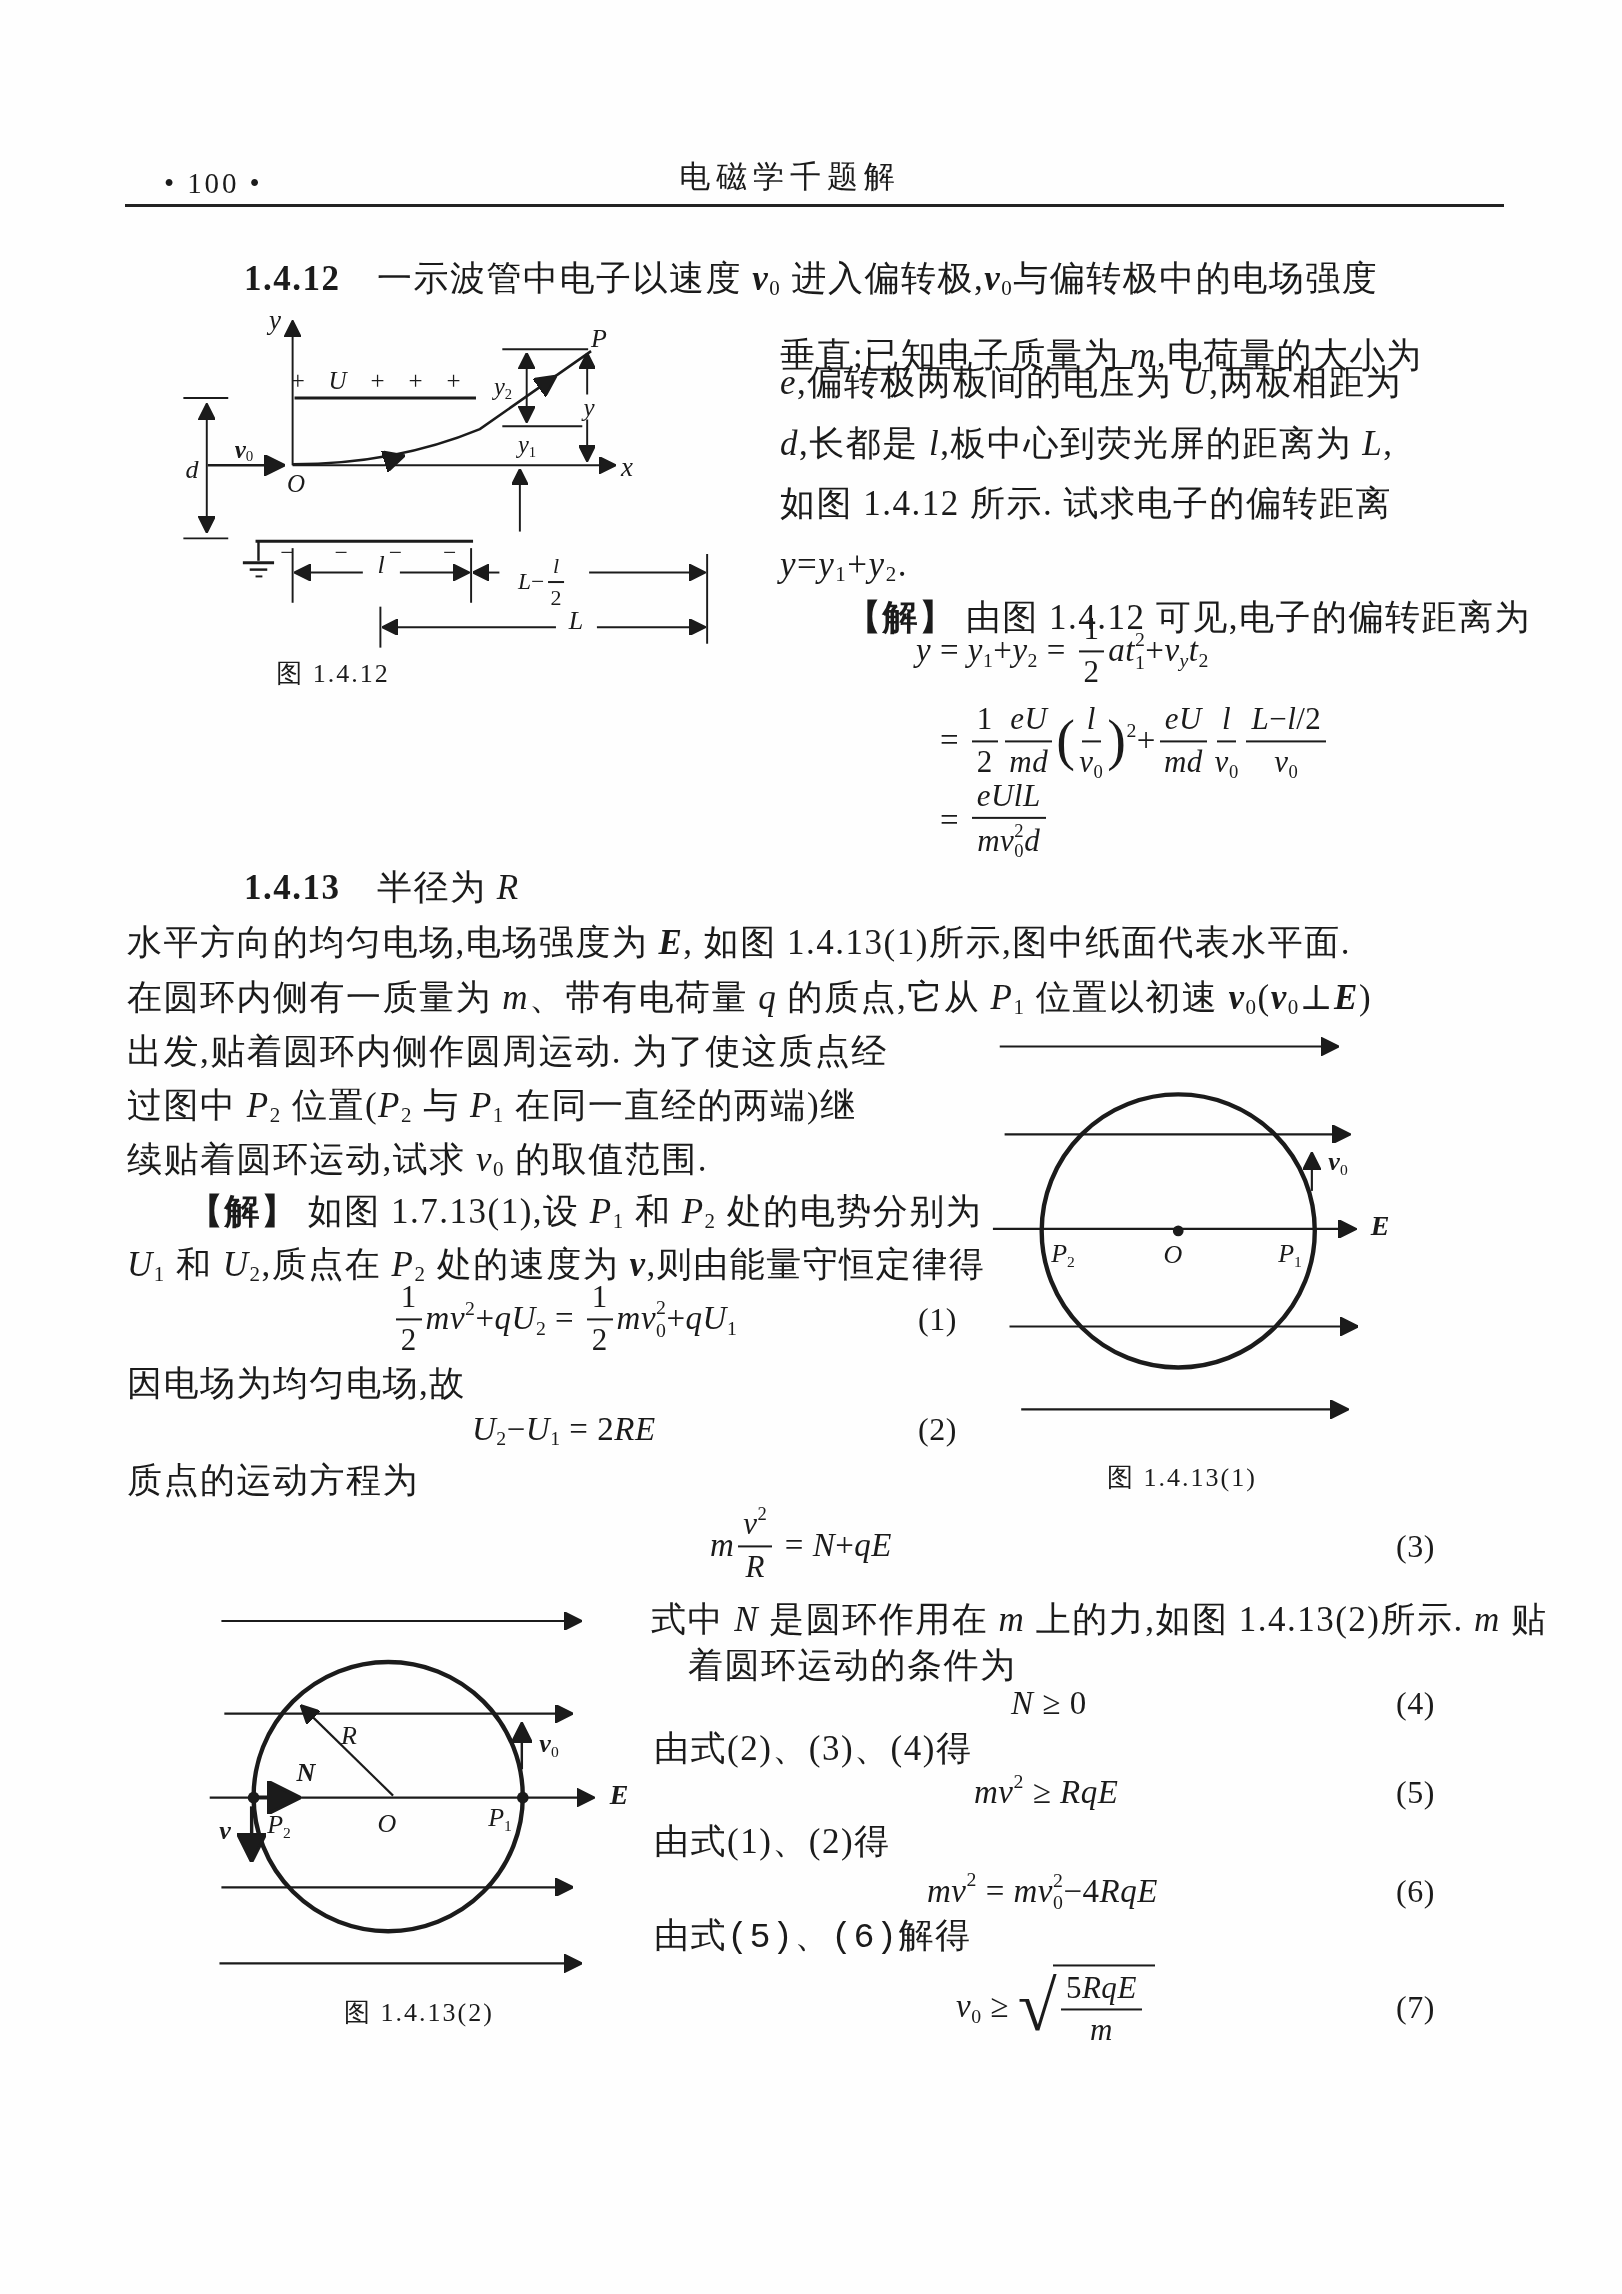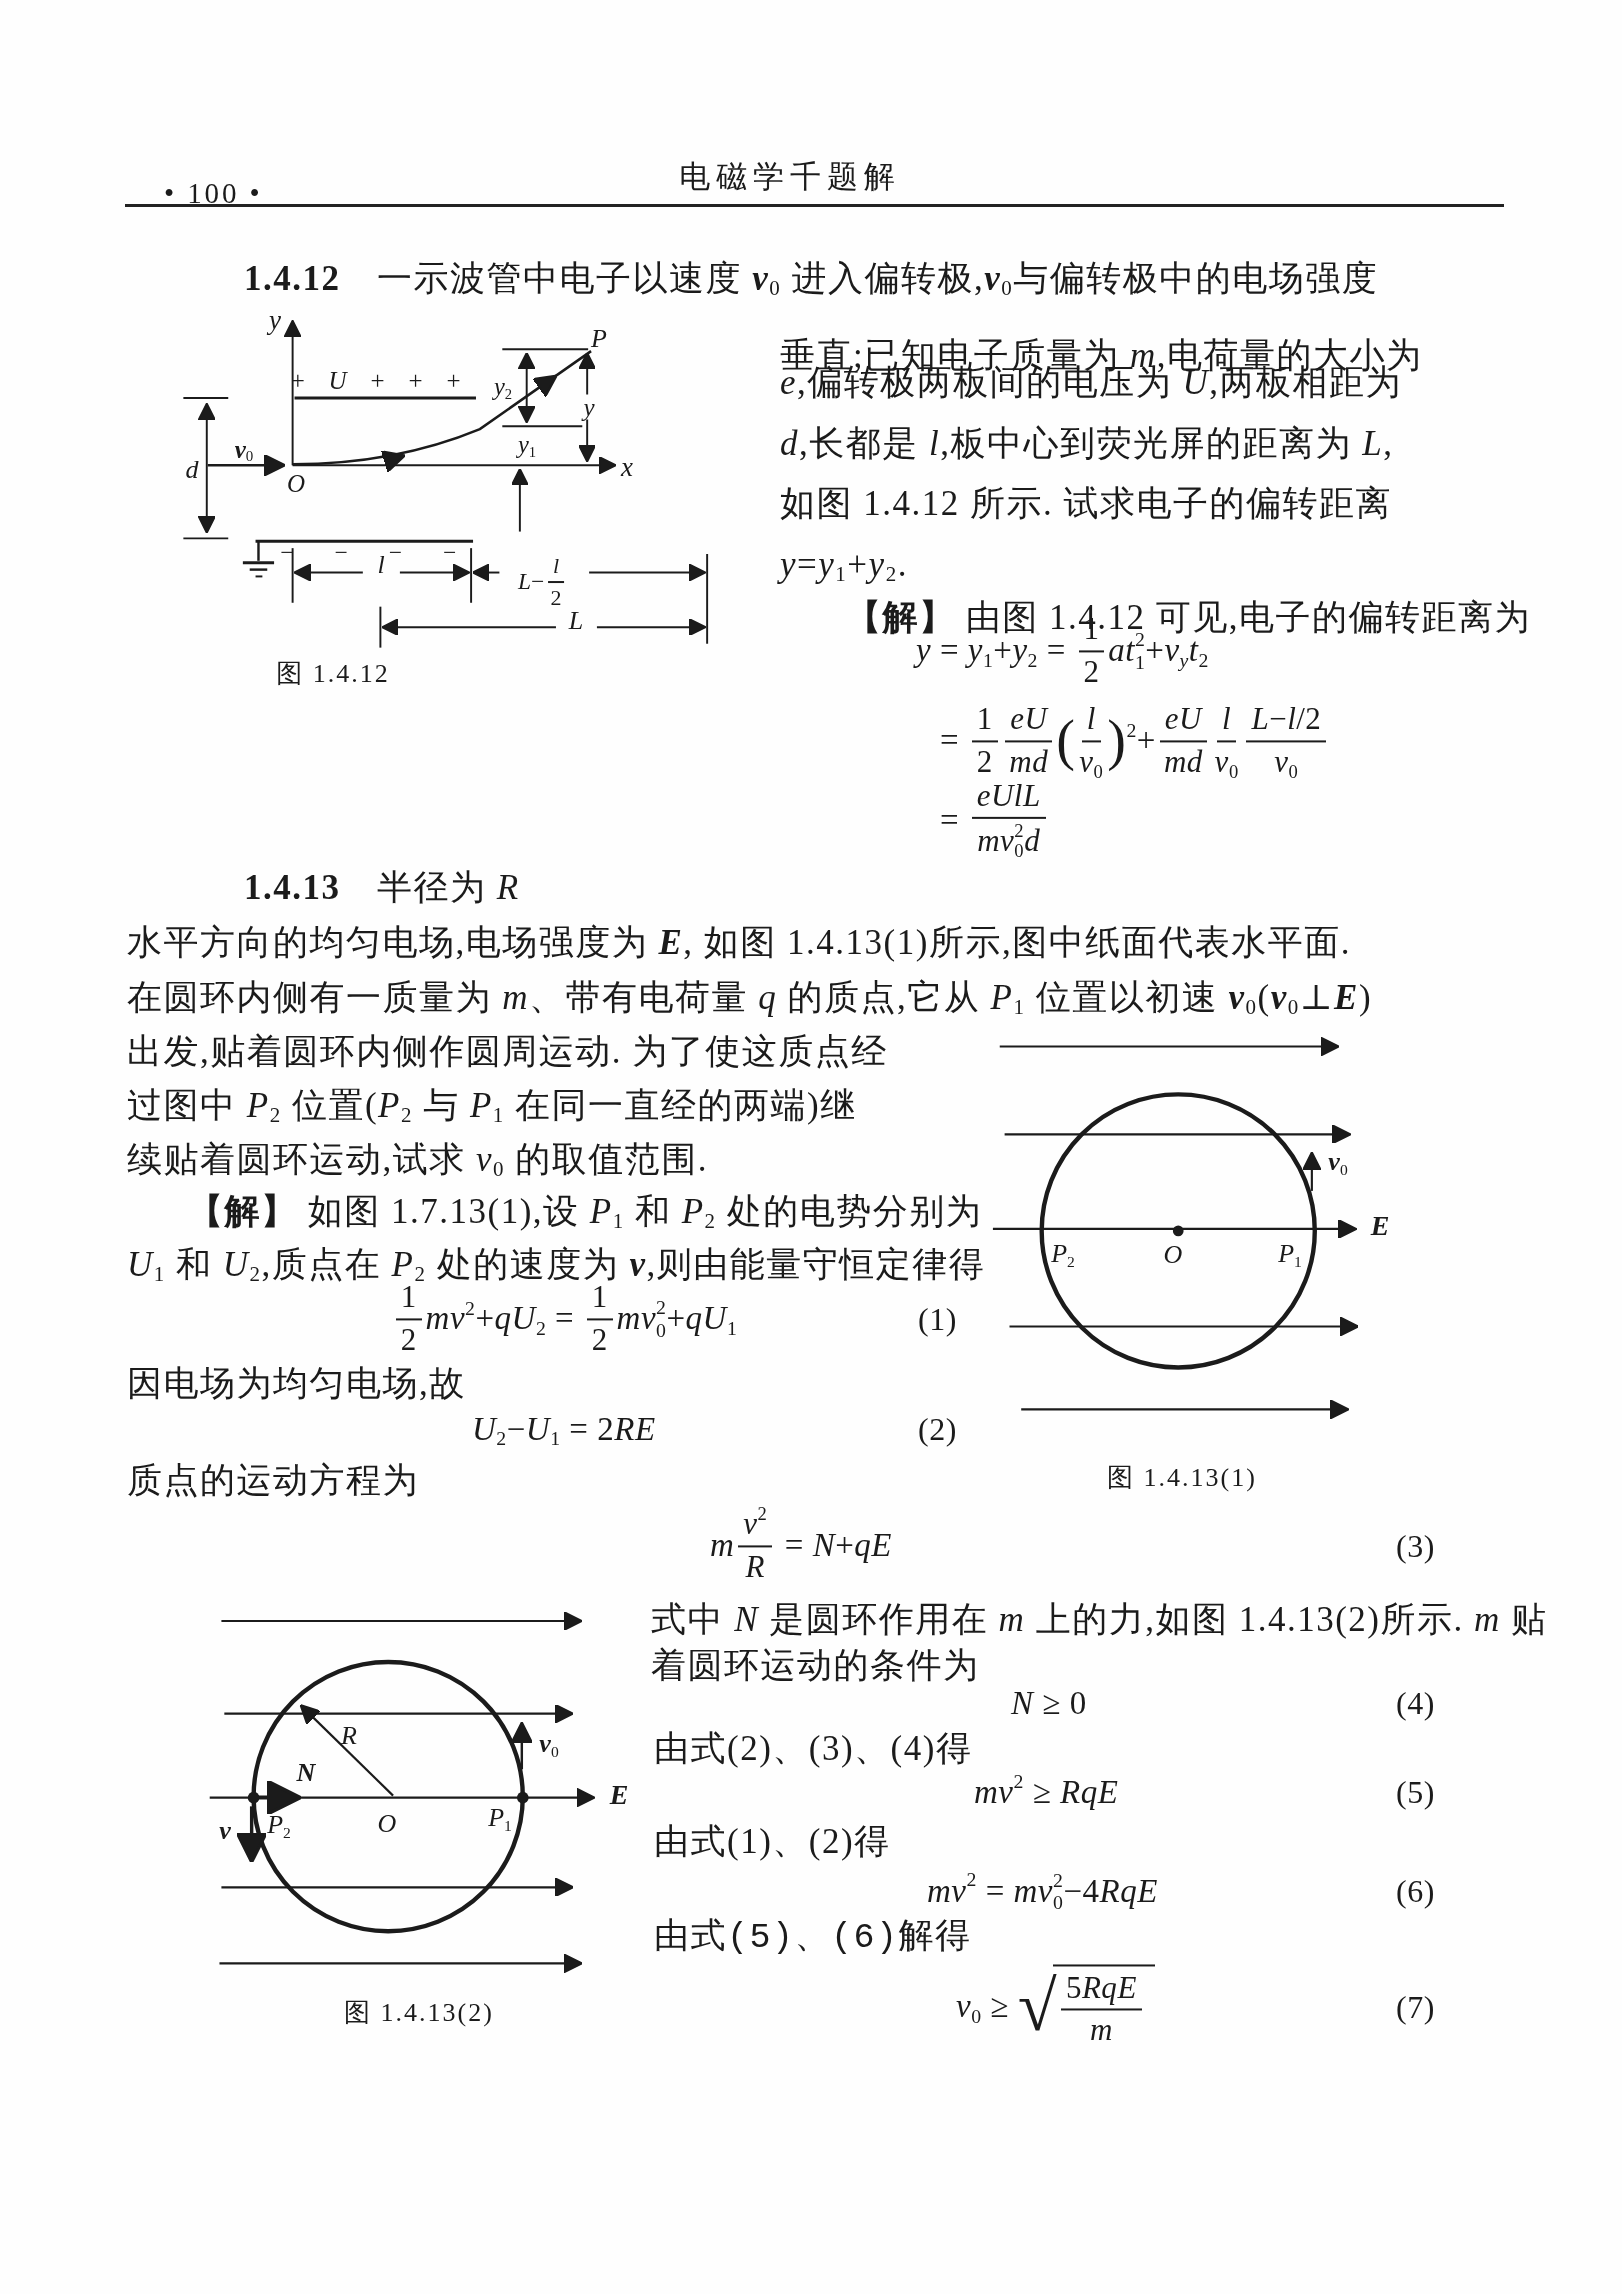--- a/index.html
+++ b/index.html
@@ -32,21 +32,21 @@
   .rule{position:absolute;background:#222;}
   svg{position:absolute;left:0;top:0;}
   svg *{stroke:#1b1b1b;}
   svg .dot{fill:#1b1b1b;stroke:none;}
 </style>
 </head>
 <body>
 
 <div class="page">
 
-  <span class="posl ln" style="left:164px;top:193px;font-size:29px;letter-spacing:2.9px;">• 100 •</span>
+  <span class="posl ln" style="left:164px;top:183px;font-size:29px;letter-spacing:2.9px;">• 100 •</span>
   <span class="posc ln" style="left:790px;top:176px;font-size:31px;letter-spacing:5.9px;">电磁学千题解</span>
   <div class="rule" style="left:125px;top:204px;width:1379px;height:2.9px;"></div>
 
   <svg width="1623" height="2295" viewBox="0 0 1664 2353" fill="none">
     <defs>
       <marker id="ar" viewBox="0 0 10 10" refX="8.5" refY="5" markerWidth="8.5" markerHeight="8.5" orient="auto-start-reverse">
         <path d="M0,0 L10,5 L0,10 z" fill="#1b1b1b" stroke="none"></path>
       </marker>
     </defs>
 
@@ -150,21 +150,21 @@
   <span class="posl fm" style="left:392px;top:1319px;"><span class="fr"><span class="n"><span class="rm">1</span></span><span class="d"><span class="rm">2</span></span></span><span class="it">m</span><span class="vb"><span class="it">v</span></span><span class="spo"><span class="rm">2</span></span><span class="rm">+</span><span class="it">q</span><span class="vb"><span class="it">U</span></span><span class="sbo"><span class="rm">2</span></span><span class="rm"> = </span><span class="fr"><span class="n"><span class="rm">1</span></span><span class="d"><span class="rm">2</span></span></span><span class="it">m</span><span class="vb"><span class="it">v</span></span><span class="ssk"><span class="ssr"><span class="rm">2</span></span><span class="ssr"><span class="rm">0</span></span></span><span class="rm">+</span><span class="it">q</span><span class="vb"><span class="it">U</span></span><span class="sbo"><span class="rm">1</span></span></span>
   <span class="posl fm eqn" style="left:918px;top:1319px;">(1)</span>
   <span class="posl ln" style="left:127px;top:1383px;"><span class="rm">因电场为均匀电场,故</span></span>
   <span class="posl fm" style="left:472px;top:1429px;"><span class="vb"><span class="it">U</span></span><span class="sbo"><span class="rm">2</span></span><span class="rm">−</span><span class="vb"><span class="it">U</span></span><span class="sbo"><span class="rm">1</span></span><span class="rm"> = 2</span><span class="it">R</span><span class="it">E</span></span>
   <span class="posl fm eqn" style="left:918px;top:1429px;">(2)</span>
   <span class="posl ln" style="left:127px;top:1480px;"><span class="rm">质点的运动方程为</span></span>
   <span class="posc ln cap" style="left:1182px;top:1478px;">图 1.4.13(1)</span>
   <span class="posl fm" style="left:710px;top:1546px;"><span class="it">m</span><span class="fr"><span class="n"><span class="vb"><span class="it">v</span></span><span class="spo"><span class="rm">2</span></span></span><span class="d"><span class="it">R</span></span></span><span class="rm"> = </span><span class="it">N</span><span class="rm">+</span><span class="it">q</span><span class="it">E</span></span>
   <span class="posl fm eqn" style="left:1396px;top:1546px;">(3)</span>
   <span class="posl ln" style="left:651px;top:1619px;"><span class="rm">式中 </span><span class="it">N</span><span class="rm"> 是圆环作用在 </span><span class="it">m</span><span class="rm"> 上的力,如图 1.4.13(2)所示. </span><span class="it">m</span><span class="rm"> 贴</span></span>
-  <span class="posl ln" style="left:651px;top:1665px;"><span class="rm">着圆环运动的条件为</span></span>
+  <span class="posl ln" style="left:688px;top:1665px;"><span class="rm">着圆环运动的条件为</span></span>
   <span class="posl fm" style="left:1011px;top:1703px;"><span class="it">N</span><span class="rm"> ≥ 0</span></span>
   <span class="posl fm eqn" style="left:1396px;top:1703px;">(4)</span>
   <span class="posl ln" style="left:654px;top:1748px;"><span class="rm">由式(2)、(3)、(4)得</span></span>
   <span class="posl fm" style="left:974px;top:1792px;"><span class="it">m</span><span class="vb"><span class="it">v</span></span><span class="spo"><span class="rm">2</span></span><span class="rm"> ≥ </span><span class="it">R</span><span class="it">q</span><span class="it">E</span></span>
   <span class="posl fm eqn" style="left:1396px;top:1792px;">(5)</span>
   <span class="posl ln" style="left:654px;top:1841px;"><span class="rm">由式(1)、(2)得</span></span>
   <span class="posl fm" style="left:927px;top:1891px;"><span class="it">m</span><span class="vb"><span class="it">v</span></span><span class="spo"><span class="rm">2</span></span><span class="rm"> = </span><span class="it">m</span><span class="vb"><span class="it">v</span></span><span class="ssk"><span class="ssr"><span class="rm">2</span></span><span class="ssr"><span class="rm">0</span></span></span><span class="rm">−4</span><span class="it">R</span><span class="it">q</span><span class="it">E</span></span>
   <span class="posl fm eqn" style="left:1396px;top:1891px;">(6)</span>
   <span class="posl ln" style="left:654px;top:1938px;font-family:Liberation Mono, monospace;"><span class="rm">由式(5)、(6)解得</span></span>
   <span class="posl fm" style="left:956px;top:2007px;"><span class="vb"><span class="it">v</span></span><span class="sbo"><span class="rm">0</span></span><span class="rm"> ≥ </span><span class="sq"><span class="rad">√</span><span class="rc"><span class="fr"><span class="n"><span class="rm">5</span><span class="it">R</span><span class="it">q</span><span class="it">E</span></span><span class="d"><span class="it">m</span></span></span></span></span></span>

